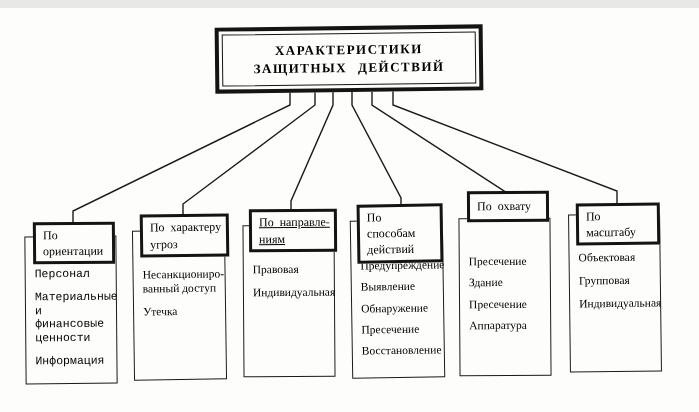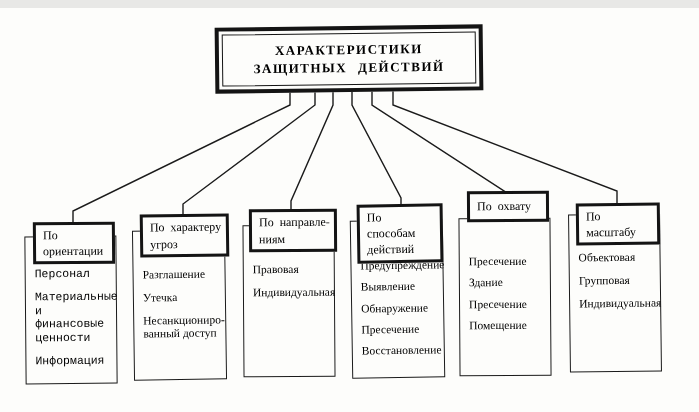--- a/index.html
+++ b/index.html
@@ -75,38 +75,37 @@
 ценности</div>
       <div class="item">Информация</div>
     </div>
   </div>
   <div class="cat-header g1" style="left:33px;top:214px;width:82px;min-height:30px;">
     <span class="cat-header-label">По ориентации</span>
   </div>
 
   <div class="cat-main g2" style="left:133px;top:222px;width:93px;height:150px;">
     <div class="items" style="top:37px;">
-      <div class="item">Разглашение</div>
-      <div class="item">Утечка</div>
       <div class="item">Несанкциониро-
 ванный доступ</div>
+      <div class="item">Утечка</div>
     </div>
   </div>
   <div class="cat-header g2" style="left:140px;top:206px;width:89px;min-height:43px;">
     <span class="cat-header-label">По характеру
 угроз</span>
   </div>
 
   <div class="cat-main g3" style="left:243px;top:217px;width:92px;height:152px;">
     <div class="items" style="top:37px;">
       <div class="item">Правовая</div>
       <div class="item">Индивидуальная</div>
     </div>
   </div>
-  <div class="cat-header g3" style="left:249px;top:201px;width:88px;min-height:43px;">
+  <div class="cat-header g3" style="left:249px;top:201px;width:88px;min-height:43px;text-decoration:underline;">
     <span class="cat-header-label">По направле-
 ниям</span>
   </div>
 
   <div class="cat-main g4" style="left:351px;top:212px;width:93px;height:158px;">
     <div class="items tight" style="top:38px;">
       <div class="item">Предупреждение</div>
       <div class="item">Выявление</div>
       <div class="item">Обнаружение</div>
       <div class="item">Пресечение</div>
@@ -116,21 +115,21 @@
   <div class="cat-header g4" style="left:357px;top:196px;width:86px;min-height:43px;">
     <span class="cat-header-label">По способам
 действий</span>
   </div>
 
   <div class="cat-main g5" style="left:459px;top:210px;width:92px;height:158px;">
     <div class="items tight" style="top:36px;">
       <div class="item">Пресечение</div>
       <div class="item">Здание</div>
       <div class="item">Пресечение</div>
-      <div class="item">Помещение</div>
+      <div class="item">Аппаратура</div>
     </div>
   </div>
   <div class="cat-header g5" style="left:467px;top:183px;width:82px;min-height:31px;">
     <span class="cat-header-label">По охвату</span>
   </div>
 
   <div class="cat-main g6" style="left:569px;top:206px;width:92px;height:158px;">
     <div class="items" style="top:36px;">
       <div class="item">Объектовая</div>
       <div class="item">Групповая</div>

